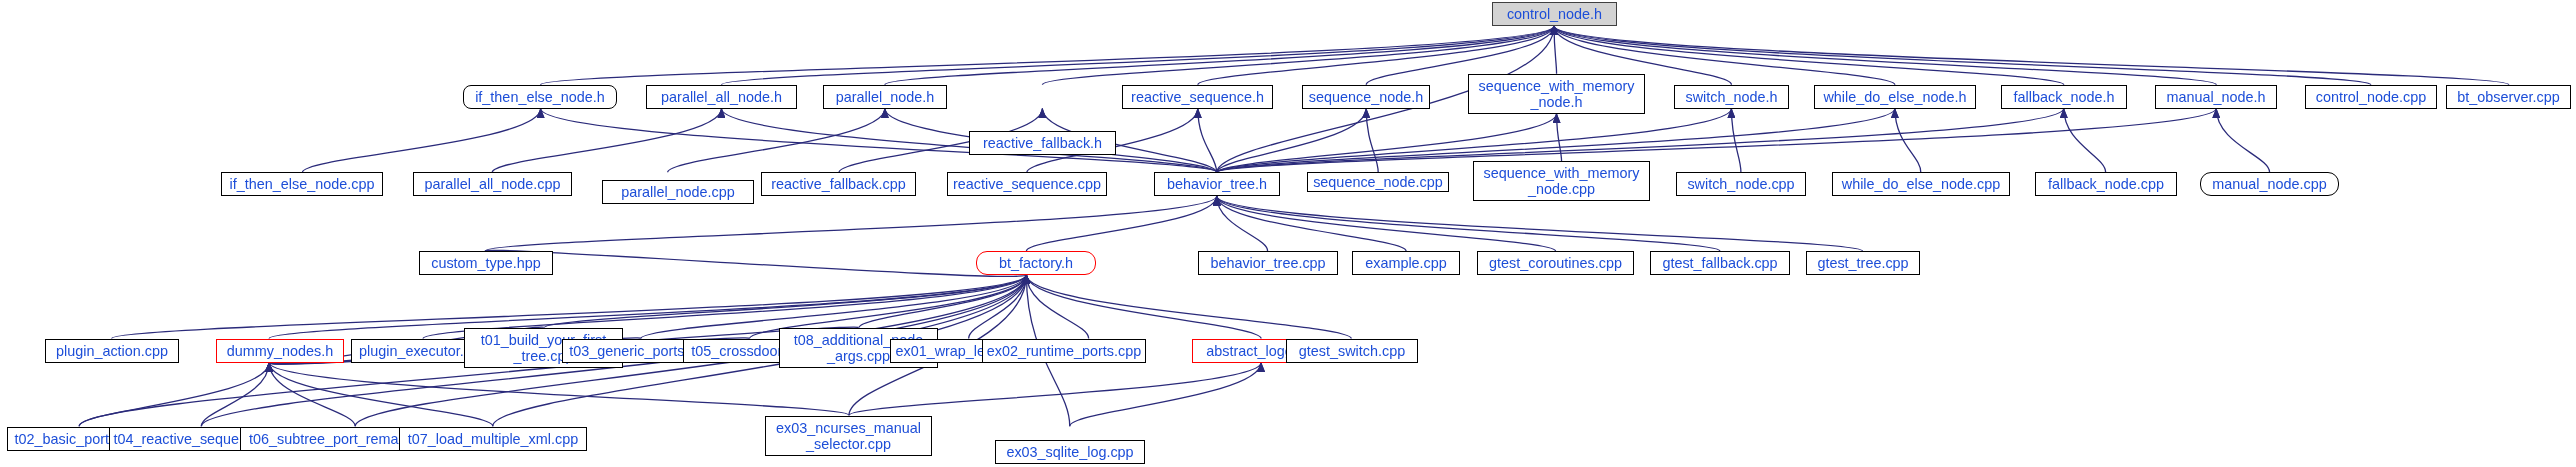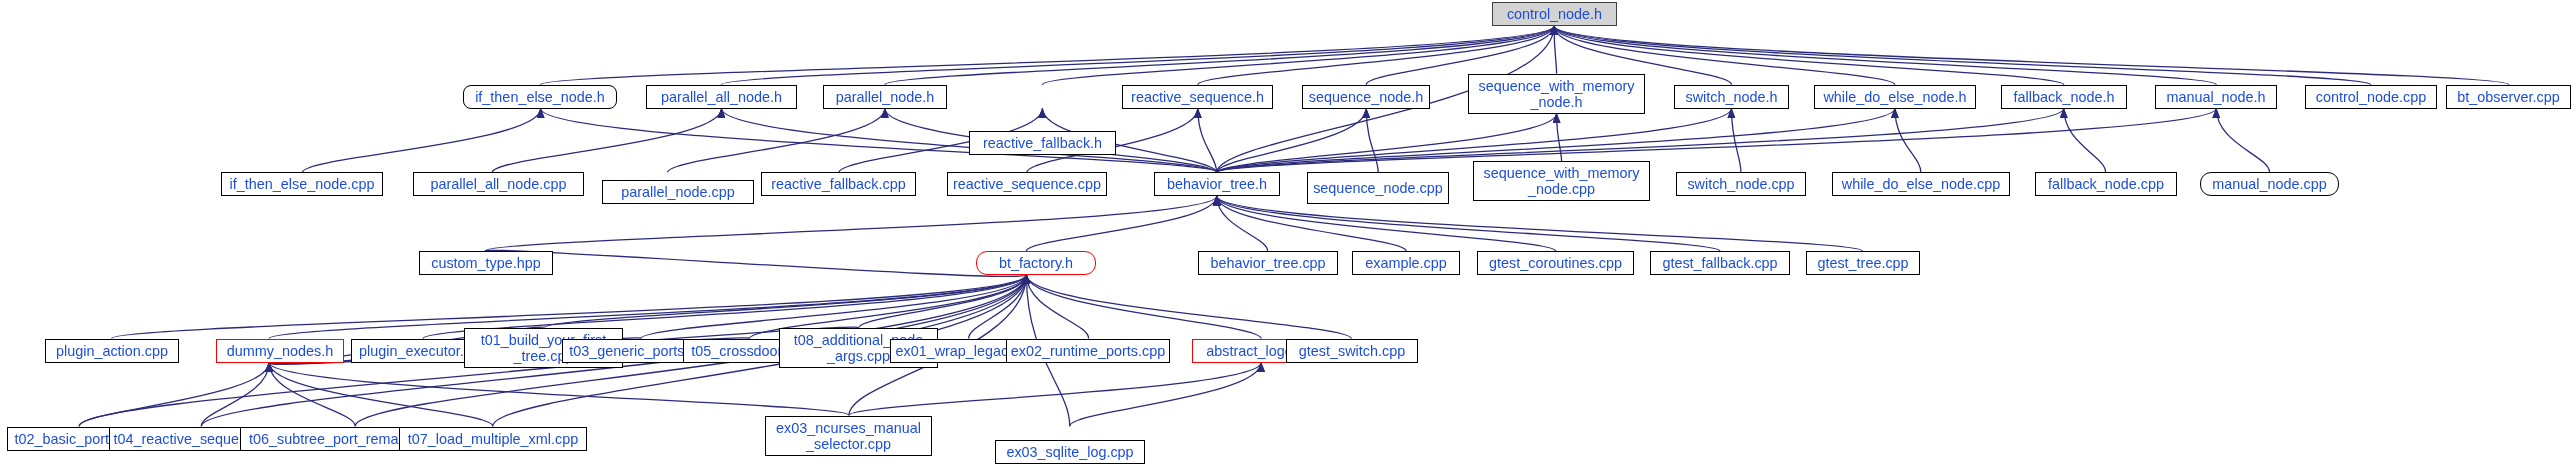--- a/index.html
+++ b/index.html
@@ -109,26 +109,26 @@
       <div class="node-box" style="left: 1302px; top: 85px; width: 128px; height: 24px;"><span class="lbl">sequence_node.h</span></div>
       <div class="node-box" style="left: 1468px; top: 74px; width: 177px; height: 40px;"><span class="lbl">sequence_with_memory
 _node.h</span></div>
       <div class="node-box" style="left: 1674px; top: 85px; width: 115px; height: 24px;"><span class="lbl">switch_node.h</span></div>
       <div class="node-box" style="left: 1814px; top: 85px; width: 162px; height: 24px;"><span class="lbl">while_do_else_node.h</span></div>
       <div class="node-box" style="left: 2001px; top: 85px; width: 126px; height: 24px;"><span class="lbl">fallback_node.h</span></div>
       <div class="node-box" style="left: 2155px; top: 85px; width: 122px; height: 24px;"><span class="lbl">manual_node.h</span></div>
       <div class="node-box" style="left: 2305px; top: 85px; width: 132px; height: 24px;"><span class="lbl">control_node.cpp</span></div>
       <div class="node-box" style="left: 2446px; top: 85px; width: 125px; height: 24px;"><span class="lbl">bt_observer.cpp</span></div>
       <div class="node-box" style="left: 221px; top: 172px; width: 162px; height: 24px;"><span class="lbl">if_then_else_node.cpp</span></div>
-      <div class="node-box" style="left: 413px; top: 172px; width: 171px; height: 24px;"><span class="lbl">parallel_all_node.cpp</span></div>
+      <div class="node-box" style="left: 413px; top: 172px; width: 159px; height: 24px;"><span class="lbl">parallel_all_node.cpp</span></div>
       <div class="node-box" style="left: 602px; top: 180px; width: 152px; height: 24px;"><span class="lbl">parallel_node.cpp</span></div>
       <div class="node-box" style="left: 761px; top: 172px; width: 155px; height: 24px;"><span class="lbl">reactive_fallback.cpp</span></div>
       <div class="node-box" style="left: 947px; top: 172px; width: 160px; height: 24px;"><span class="lbl">reactive_sequence.cpp</span></div>
       <div class="node-box" style="left: 1154px; top: 172px; width: 126px; height: 24px;"><span class="lbl">behavior_tree.h</span></div>
-      <div class="node-box" style="left: 1307px; top: 172px; width: 142px; height: 32px;"><span class="lbl">sequence_node.cpp</span></div>
+      <div class="node-box" style="left: 1307px; top: 172px; width: 142px; height: 20px;"><span class="lbl">sequence_node.cpp</span></div>
       <div class="node-box" style="left: 1473px; top: 161px; width: 177px; height: 40px;"><span class="lbl">sequence_with_memory
 _node.cpp</span></div>
       <div class="node-box" style="left: 1676px; top: 172px; width: 130px; height: 24px;"><span class="lbl">switch_node.cpp</span></div>
       <div class="node-box" style="left: 1832px; top: 172px; width: 178px; height: 24px;"><span class="lbl">while_do_else_node.cpp</span></div>
       <div class="node-box" style="left: 2035px; top: 172px; width: 142px; height: 24px;"><span class="lbl">fallback_node.cpp</span></div>
       <div class="node-box" style="left: 2200px; top: 172px; width: 139px; height: 24px; border-radius: 11px;"><span class="lbl">manual_node.cpp</span></div>
       <div class="node-box" style="left: 419px; top: 251px; width: 134px; height: 24px;"><span class="lbl">custom_type.hpp</span></div>
       <div class="node-box hot" style="left: 976px; top: 251px; width: 120px; height: 24px; border-radius: 11px;"><span class="lbl">bt_factory.h</span></div>
       <div class="node-box" style="left: 1198px; top: 251px; width: 140px; height: 24px;"><span class="lbl">behavior_tree.cpp</span></div>
       <div class="node-box" style="left: 1352px; top: 251px; width: 108px; height: 24px;"><span class="lbl">example.cpp</span></div>
@@ -138,21 +138,21 @@
       <div class="node-box" style="left: 45px; top: 339px; width: 134px; height: 24px;"><span class="lbl">plugin_action.cpp</span></div>
       <div class="node-box hot" style="left: 216px; top: 339px; width: 128px; height: 24px;"><span class="lbl">dummy_nodes.h</span></div>
       <div class="node-box" style="left: 351px; top: 339px; width: 144px; height: 24px;"><span class="lbl">plugin_executor.cpp</span></div>
       <div class="node-box" style="left: 464px; top: 328px; width: 159px; height: 40px;"><span class="lbl">t01_build_your_first
 _tree.cpp</span></div>
       <div class="node-box" style="left: 562px; top: 339px; width: 157px; height: 24px;"><span class="lbl">t03_generic_ports.cpp</span></div>
       <div class="node-box" style="left: 683px; top: 339px; width: 134px; height: 24px;"><span class="lbl">t05_crossdoor.cpp</span></div>
       <div class="node-box" style="left: 779px; top: 328px; width: 159px; height: 40px;"><span class="lbl">t08_additional_node
 _args.cpp</span></div>
       <div class="node-box" style="left: 890px; top: 339px; width: 157px; height: 24px;"><span class="lbl">ex01_wrap_legacy.cpp</span></div>
-      <div class="node-box" style="left: 1006px; top: 339px; width: 164px; height: 24px;"><span class="lbl">ex02_runtime_ports.cpp</span></div>
+      <div class="node-box" style="left: 982px; top: 339px; width: 164px; height: 24px;"><span class="lbl">ex02_runtime_ports.cpp</span></div>
       <div class="node-box hot" style="left: 1192px; top: 339px; width: 139px; height: 24px;"><span class="lbl">abstract_logger.h</span></div>
       <div class="node-box" style="left: 1286px; top: 339px; width: 132px; height: 24px;"><span class="lbl">gtest_switch.cpp</span></div>
       <div class="node-box" style="left: 7px; top: 427px; width: 144px; height: 24px;"><span class="lbl">t02_basic_ports.cpp</span></div>
       <div class="node-box" style="left: 109px; top: 427px; width: 185px; height: 24px;"><span class="lbl">t04_reactive_sequence.cpp</span></div>
       <div class="node-box" style="left: 240px; top: 427px; width: 230px; height: 24px;"><span class="lbl">t06_subtree_port_remapping.cpp</span></div>
       <div class="node-box" style="left: 399px; top: 427px; width: 188px; height: 24px;"><span class="lbl">t07_load_multiple_xml.cpp</span></div>
       <div class="node-box" style="left: 765px; top: 416px; width: 167px; height: 40px;"><span class="lbl">ex03_ncurses_manual
 _selector.cpp</span></div>
       <div class="node-box" style="left: 995px; top: 427px; width: 150px; height: 24px; margin-top: 13px;"><span class="lbl">ex03_sqlite_log.cpp</span></div>
     </div>

